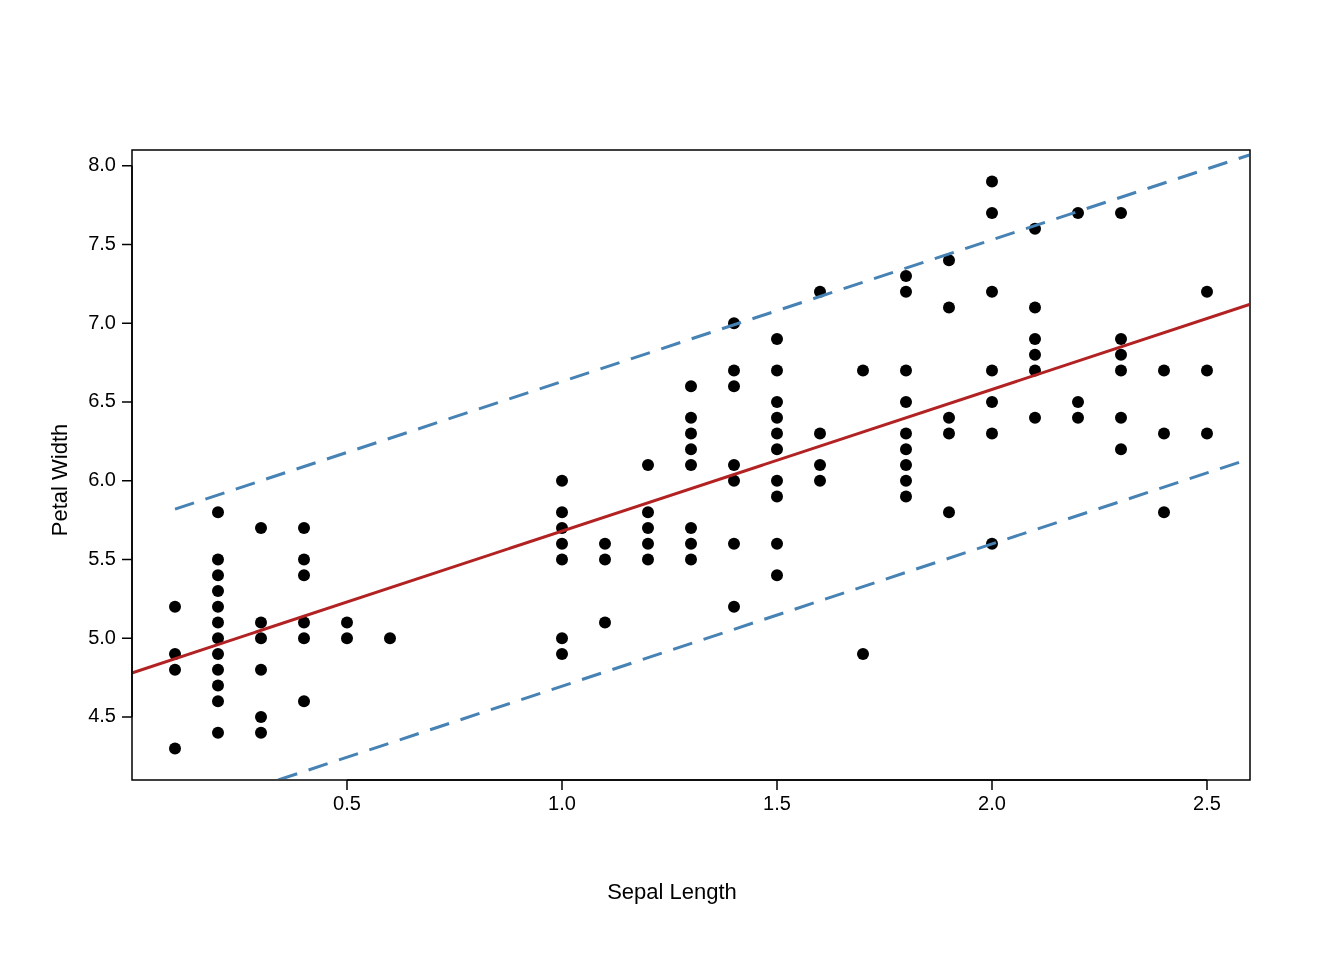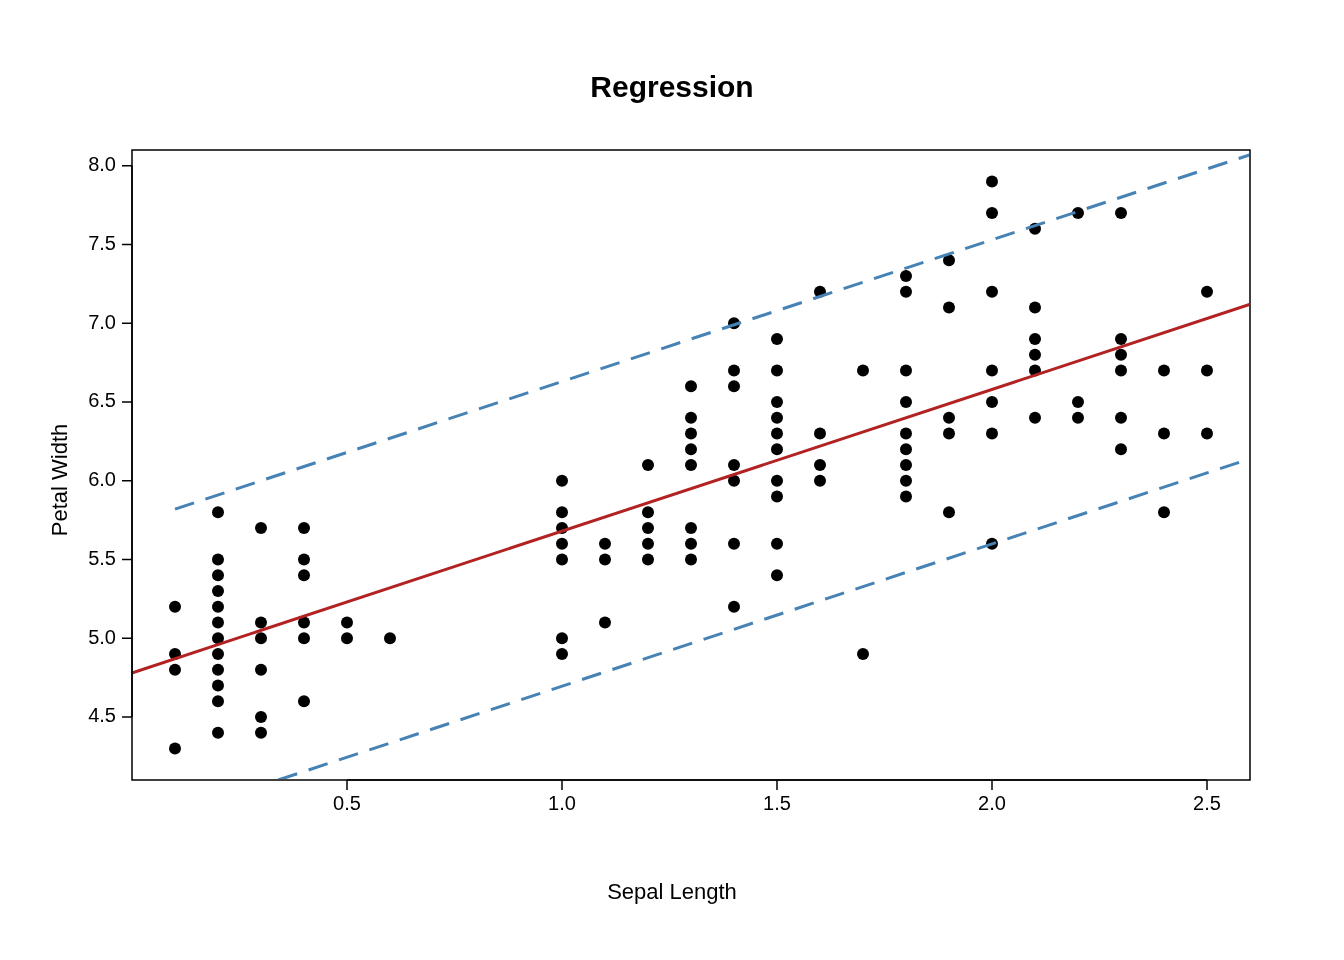--- a/index.html
+++ b/index.html
@@ -49,21 +49,20 @@
   .xtick-label { text-anchor: middle; dominant-baseline: hanging; }
   .point { fill: #000; }
   .reg-line { stroke: #b22222; stroke-width: 3; fill: none; }
   .ci-line { stroke: #4682b4; stroke-width: 3; stroke-dasharray: 20 12; fill: none; }
   .plot-border { stroke: #000; stroke-width: 1.5; fill: none; }
 </style>
 </head>
 <body>
 
 <div id="stage">
-  <div id="title">Regression</div>
   <div id="ylabel">Petal Width</div>
   <div id="xlabel">Sepal Length</div>
   <svg id="plot" width="1344" height="960">
       <rect x="132" y="150" width="1118" height="630" class="plot-border"></rect>
       <line x1="347" y1="780" x2="347" y2="790" class="axis-line"></line>
       <text x="347" y="796" class="tick-label xtick-label">0.5</text>
       <line x1="562" y1="780" x2="562" y2="790" class="axis-line"></line>
       <text x="562" y="796" class="tick-label xtick-label">1.0</text>
       <line x1="776.9999999999999" y1="780" x2="776.9999999999999" y2="790" class="axis-line"></line>
       <text x="776.9999999999999" y="796" class="tick-label xtick-label">1.5</text>

